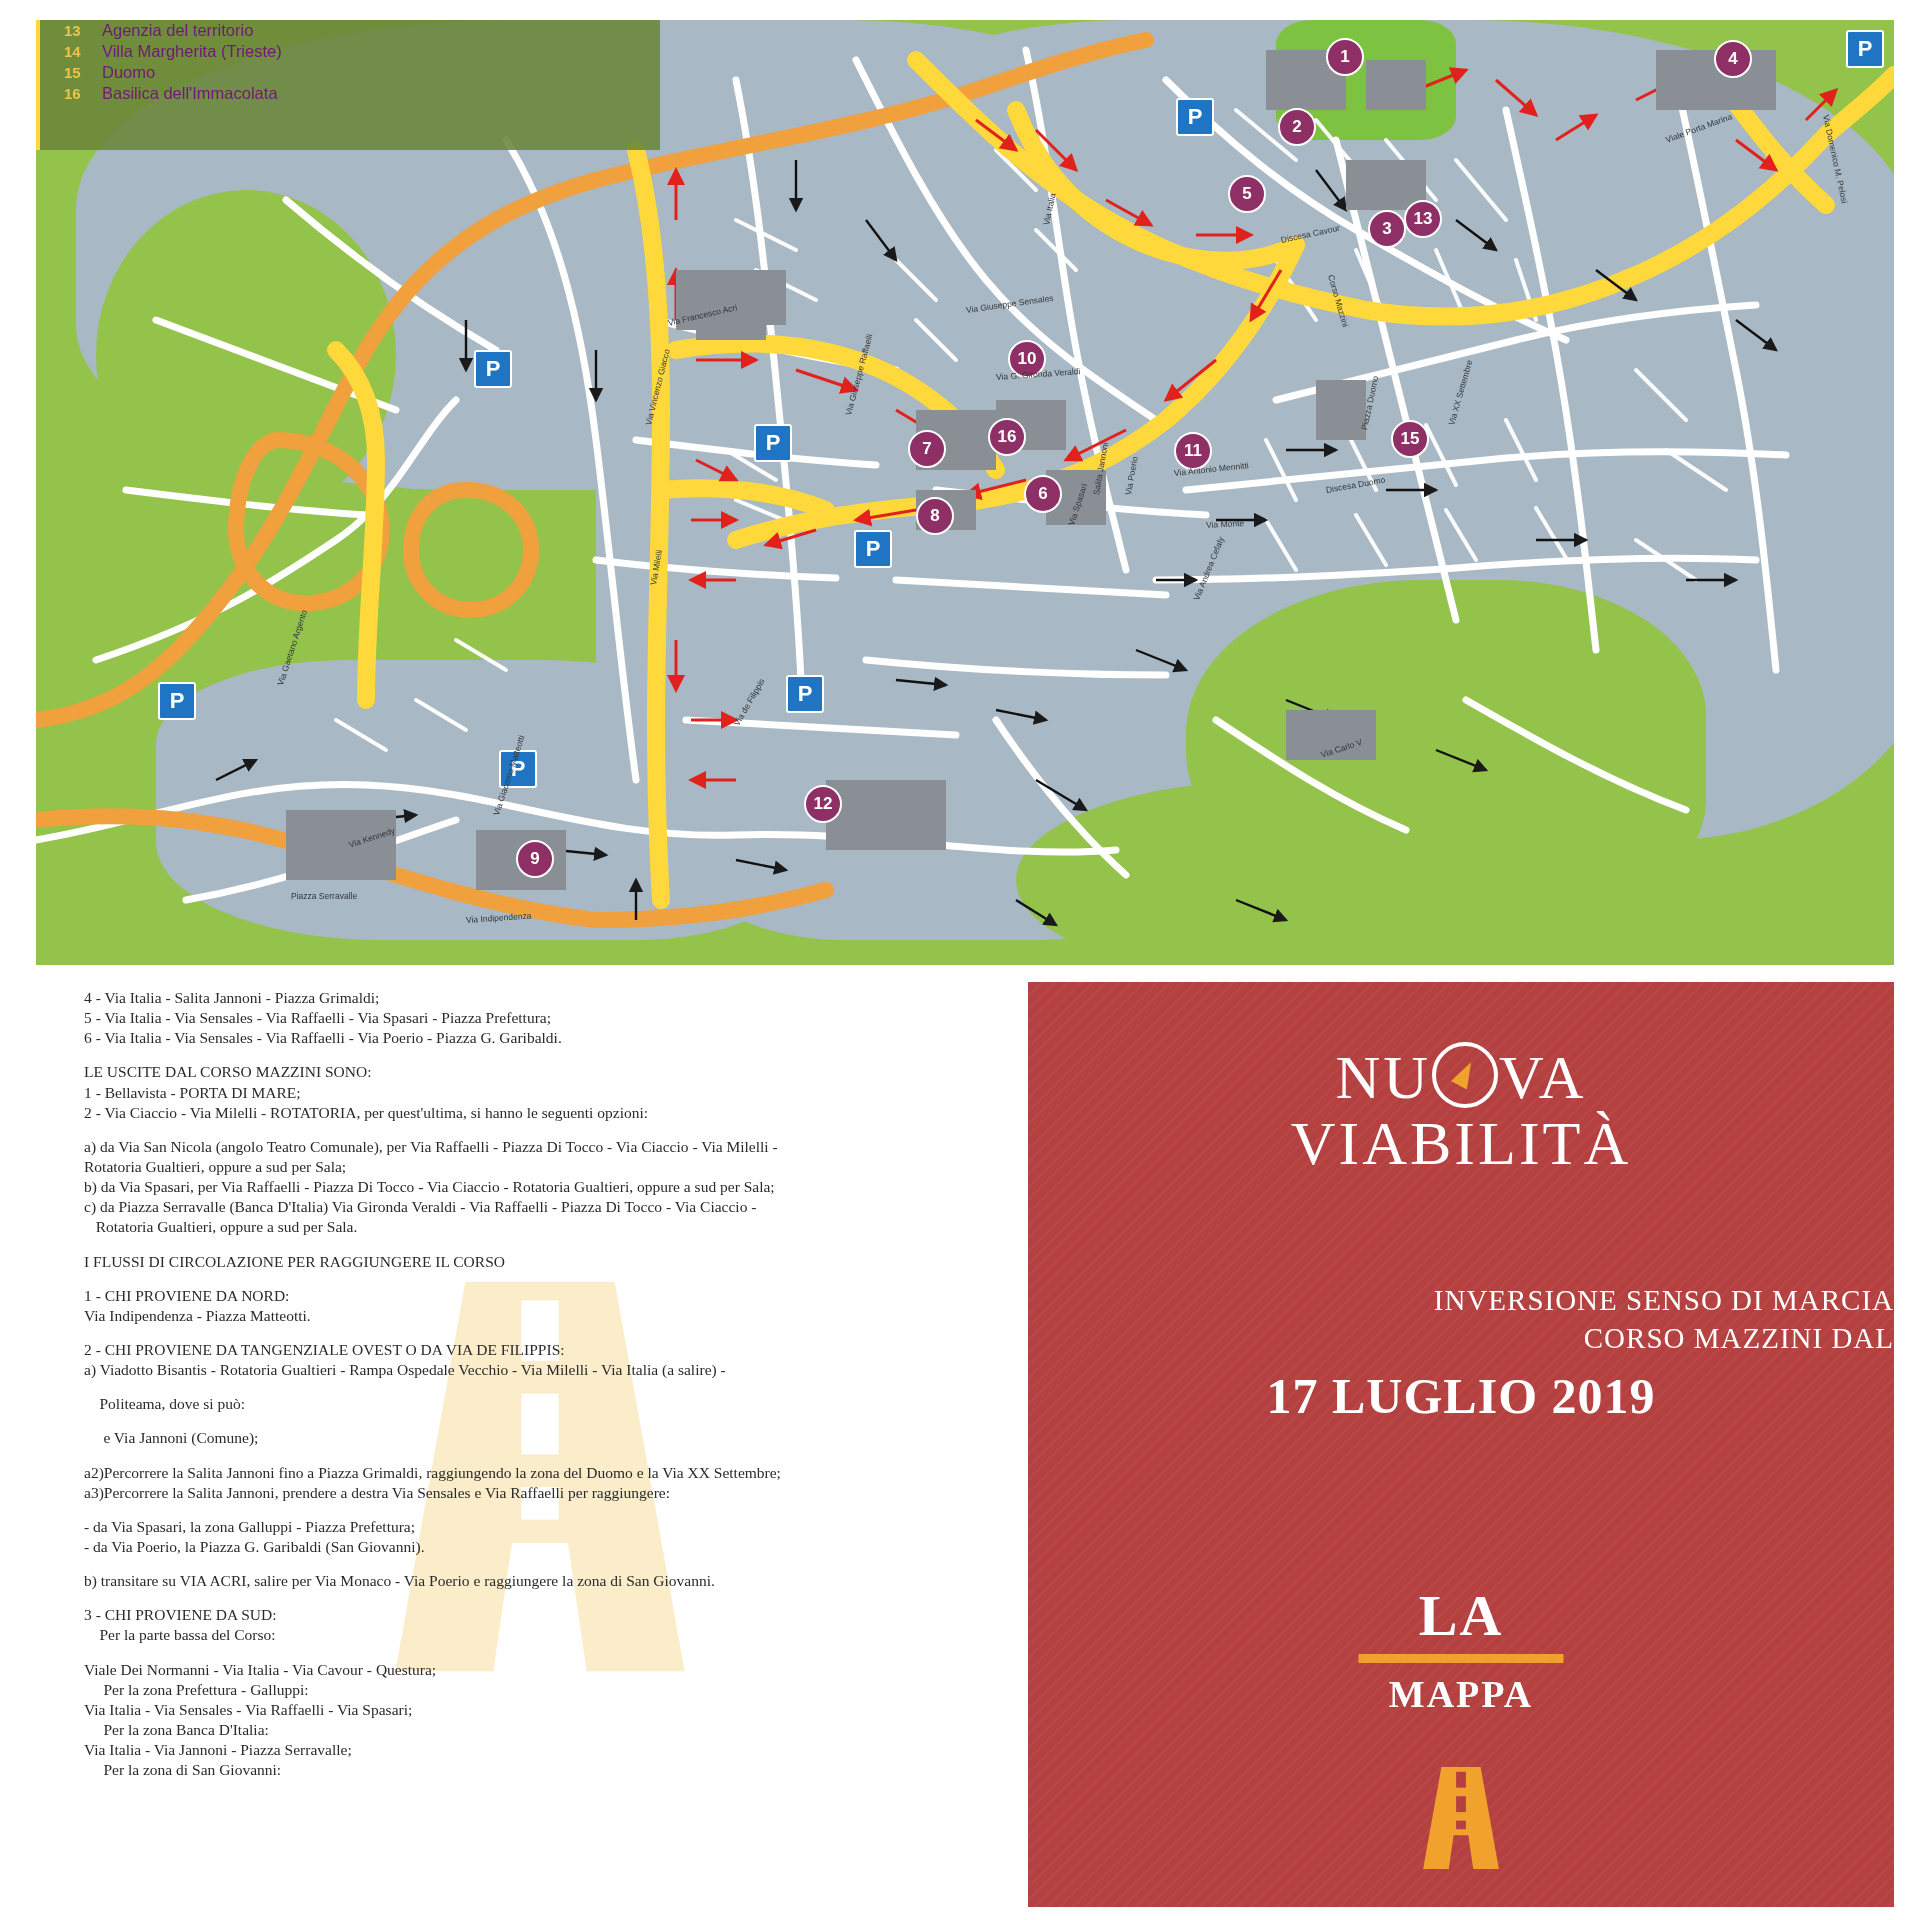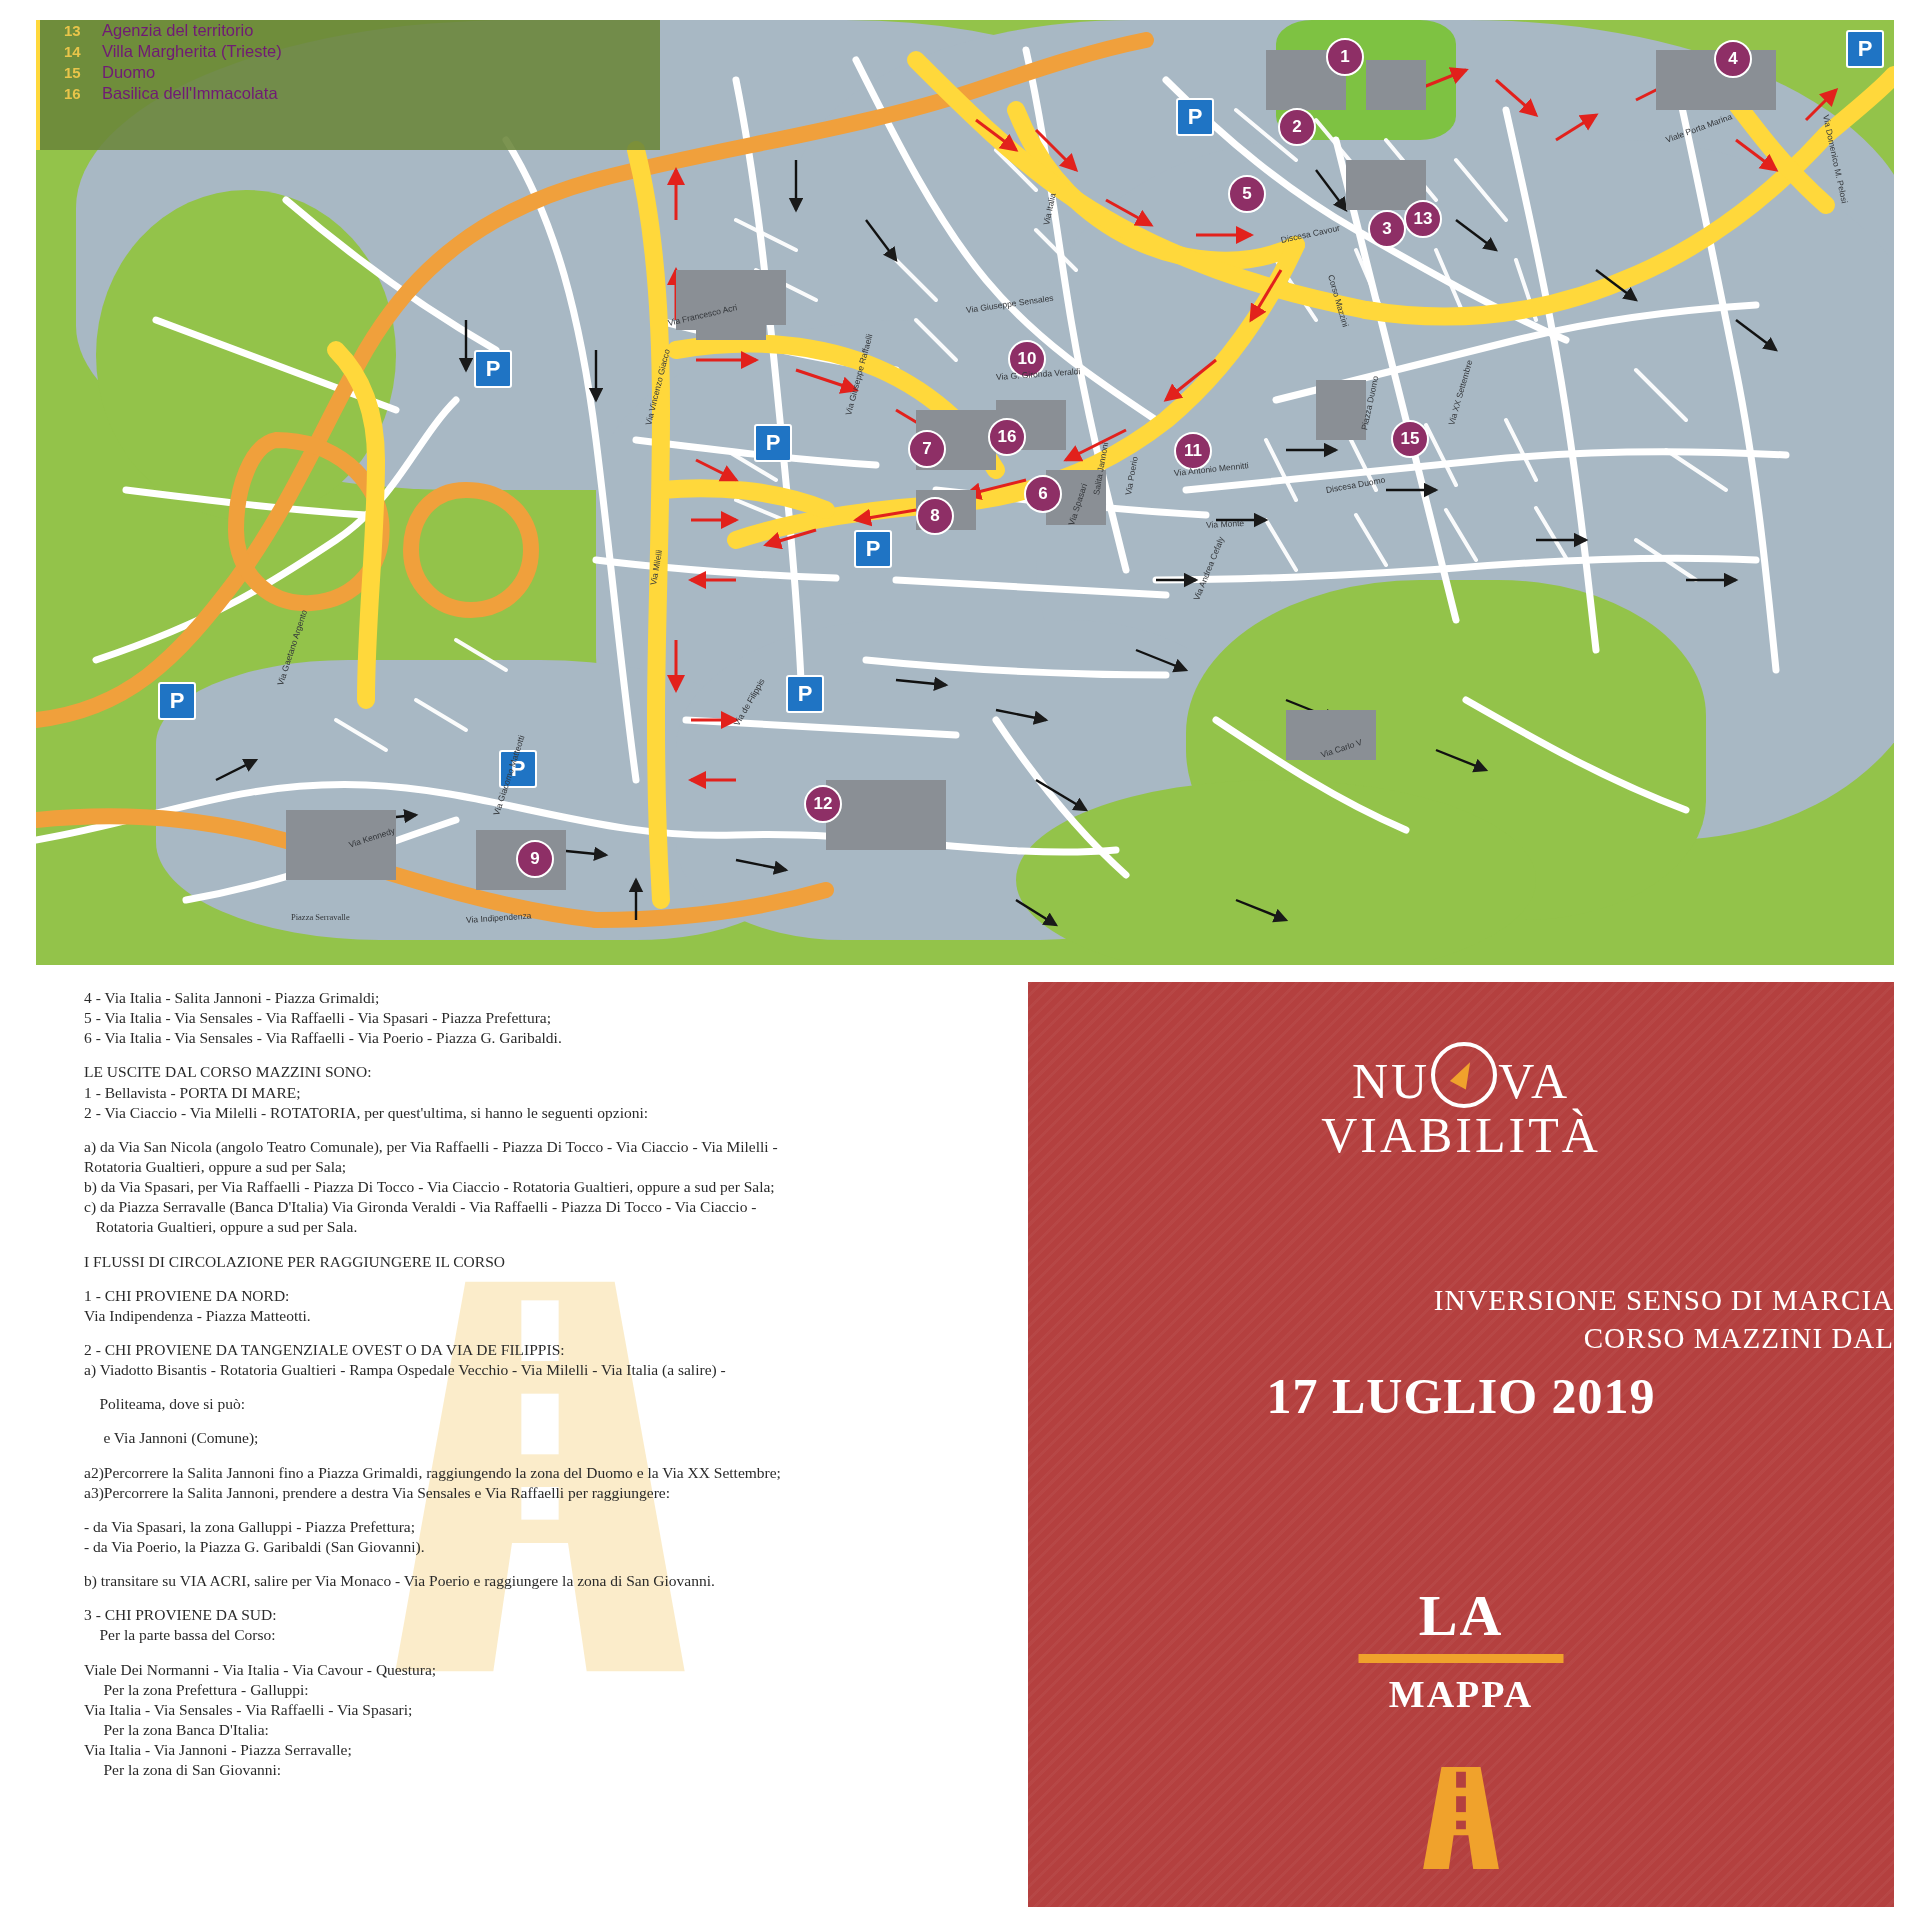--- a/index.html
+++ b/index.html
@@ -84,21 +84,21 @@
     position:absolute;left:1028px;top:14px;width:866px;height:925px;
     background:#b4403f;
     overflow:hidden;
   }
   .redpanel:before{
     content:"";position:absolute;inset:0;
     background:repeating-linear-gradient(135deg, rgba(255,255,255,0.035) 0 3px, rgba(0,0,0,0) 3px 9px);
   }
   .rp-title{
     position:absolute;left:0;right:0;top:60px;text-align:center;color:#ffffff;
-    font-size:50px;letter-spacing:3px;line-height:1.07;font-weight:400;
+    font-size:62px;letter-spacing:3px;line-height:1.07;font-weight:400;
   }
   .rp-title .l2{display:block;}
   .nuova-o{
     display:inline-block;width:58px;height:58px;border-radius:50%;
     border:4px solid #ffffff;position:relative;vertical-align:-10px;margin:0 1px;
   }
   .nuova-o:after{
     content:"";position:absolute;left:50%;top:50%;
     width:0;height:0;border-left:9px solid transparent;border-right:9px solid transparent;
     border-bottom:26px solid #f0a22c;transform:translate(-50%,-55%) rotate(28deg);
@@ -343,21 +343,21 @@
   <div class="streetlbl" style="left:460px;top:790px;transform:rotate(-72deg);">Via Giacomo Matteotti</div>
   <div class="streetlbl" style="left:960px;top:352px;transform:rotate(-4deg);">Via G. Gironda Veraldi</div>
   <div class="streetlbl" style="left:1060px;top:470px;transform:rotate(-80deg);">Salita Jannoni</div>
   <div class="streetlbl" style="left:1092px;top:470px;transform:rotate(-80deg);">Via Poerio</div>
   <div class="streetlbl" style="left:1035px;top:500px;transform:rotate(-72deg);">Via Spasari</div>
   <div class="streetlbl" style="left:1790px;top:90px;transform:rotate(78deg);">Via Domenico M. Pelosi</div>
   <div class="streetlbl" style="left:1630px;top:115px;transform:rotate(-20deg);">Viale Porta Marina</div>
   <div class="streetlbl" style="left:1160px;top:575px;transform:rotate(-68deg);">Via Andrea Cefaly</div>
   <div class="streetlbl" style="left:617px;top:560px;transform:rotate(-80deg);">Via Milelli</div>
   <div class="streetlbl" style="left:700px;top:700px;transform:rotate(-60deg);">Via de Filippis</div>
-  <div class="streetlbl" style="left:255px;top:892px;transform:rotate(0deg);font-family:Liberation Serif, serif;">Piazza Serravalle</div>
+  <div class="streetlbl" style="left:255px;top:871px;transform:rotate(0deg);">Piazza Serravalle</div>
 
   <div class="legend-box">
     <div class="legend-row">
       <span class="legend-num">13</span>
       <span class="legend-txt">Agenzia del territorio</span>
     </div>
     <div class="legend-row">
       <span class="legend-num">14</span>
       <span class="legend-txt">Villa Margherita (Trieste)</span>
     </div>

